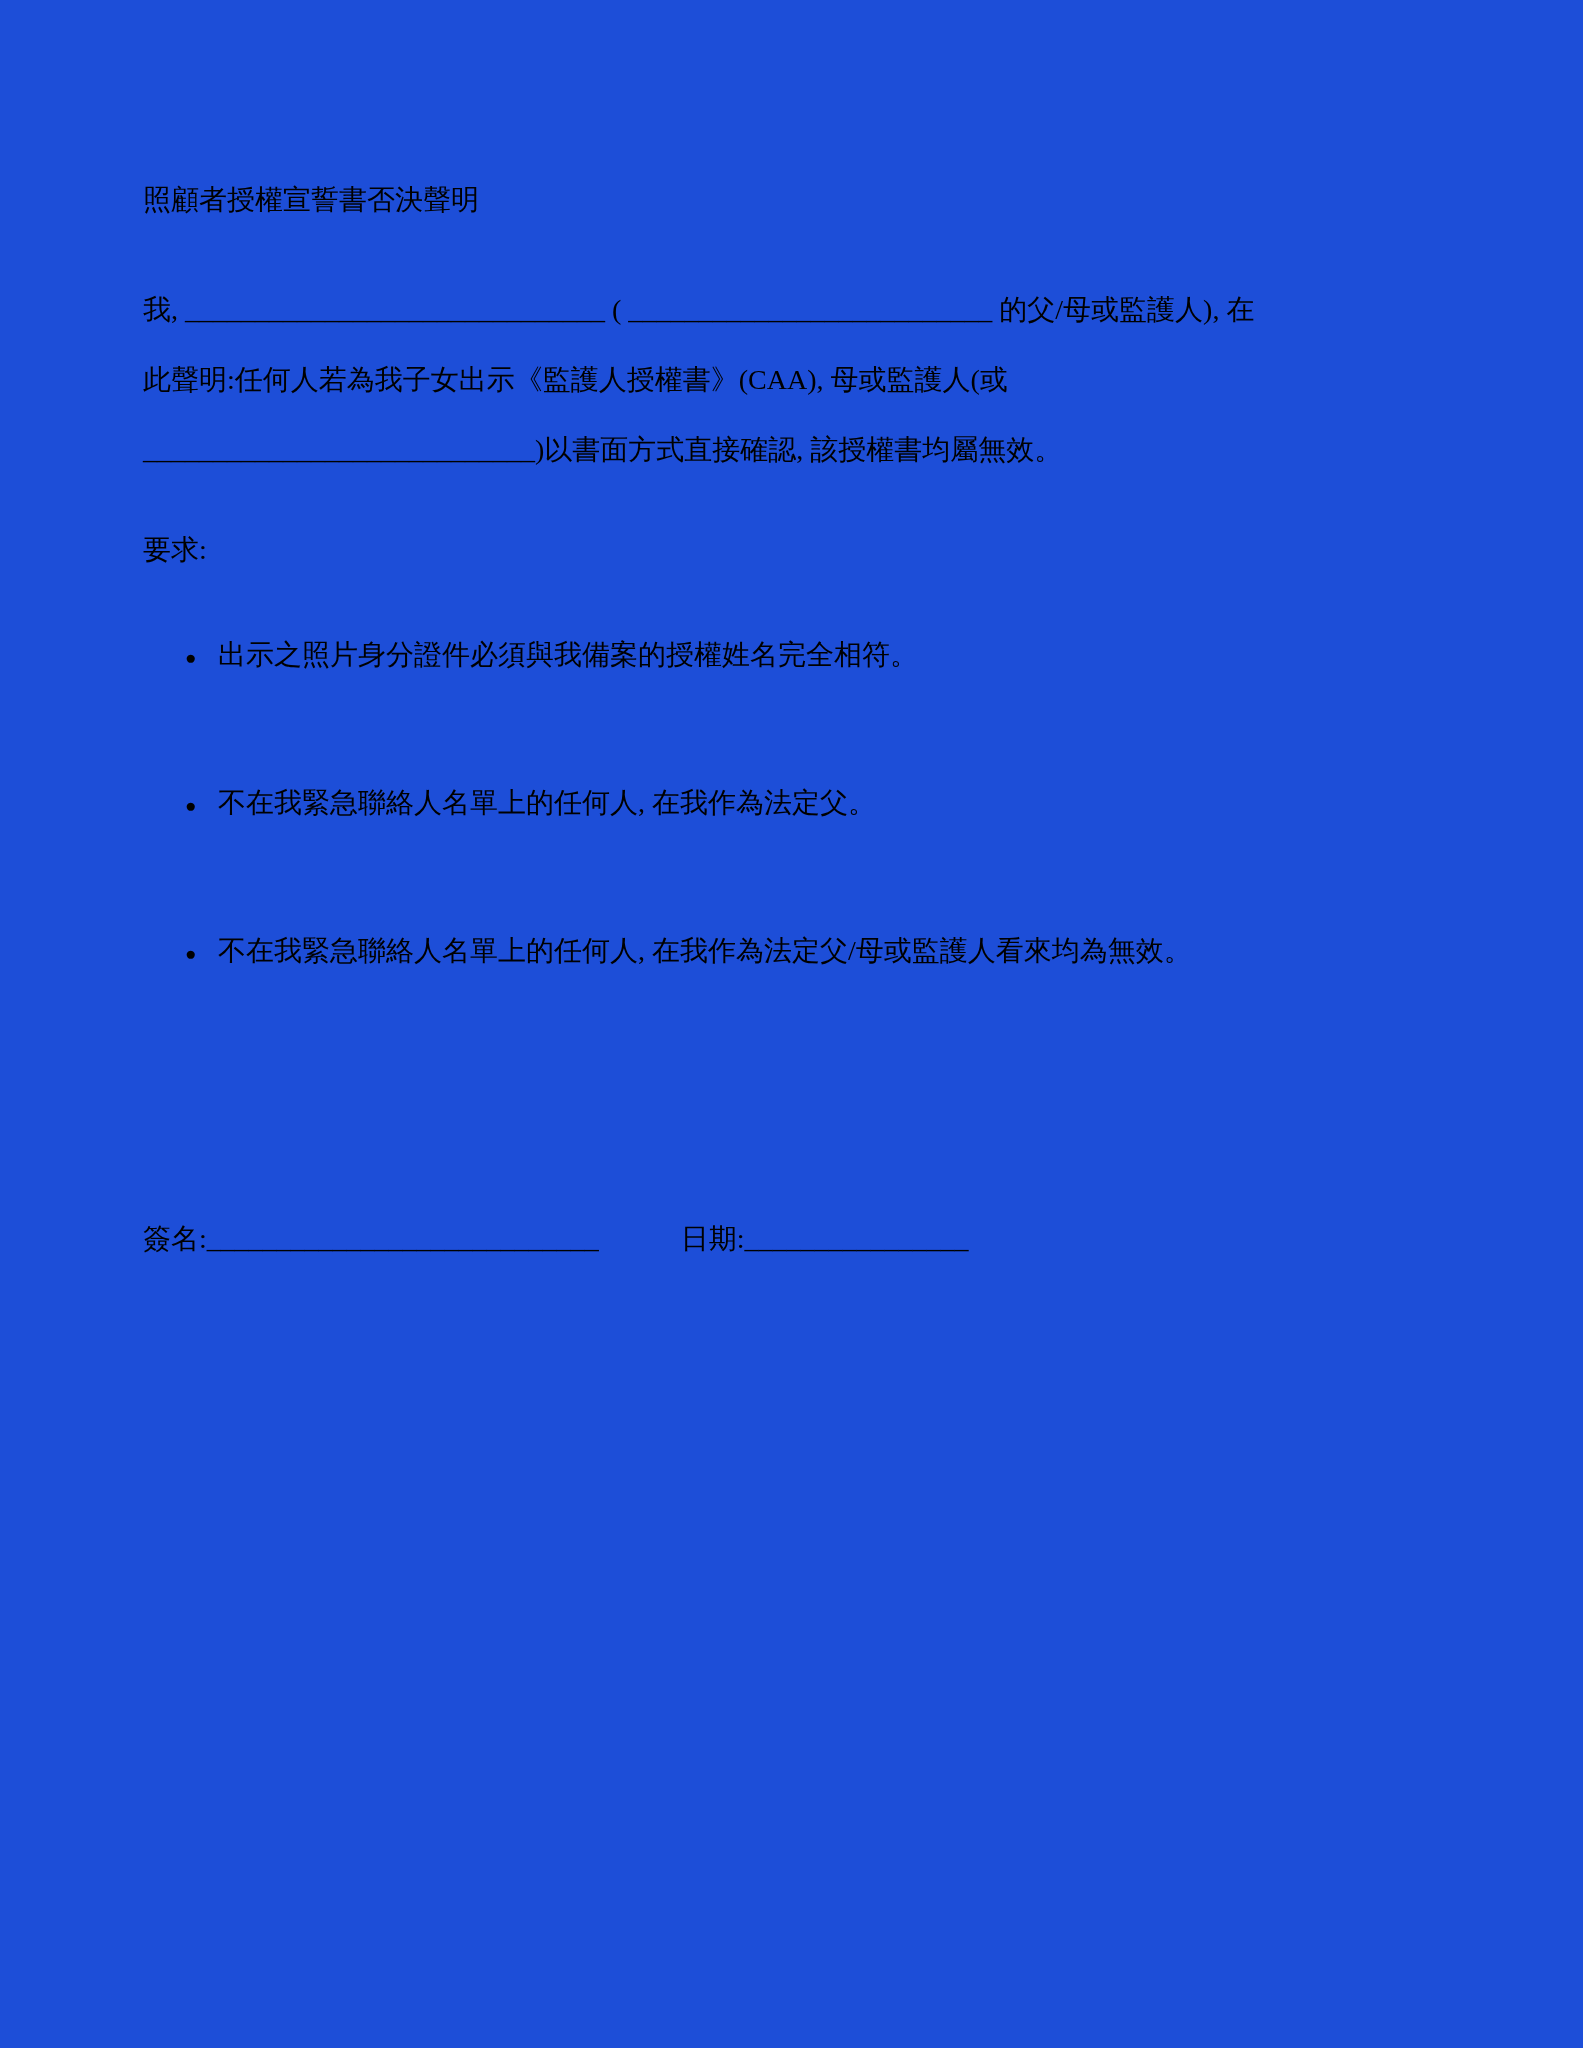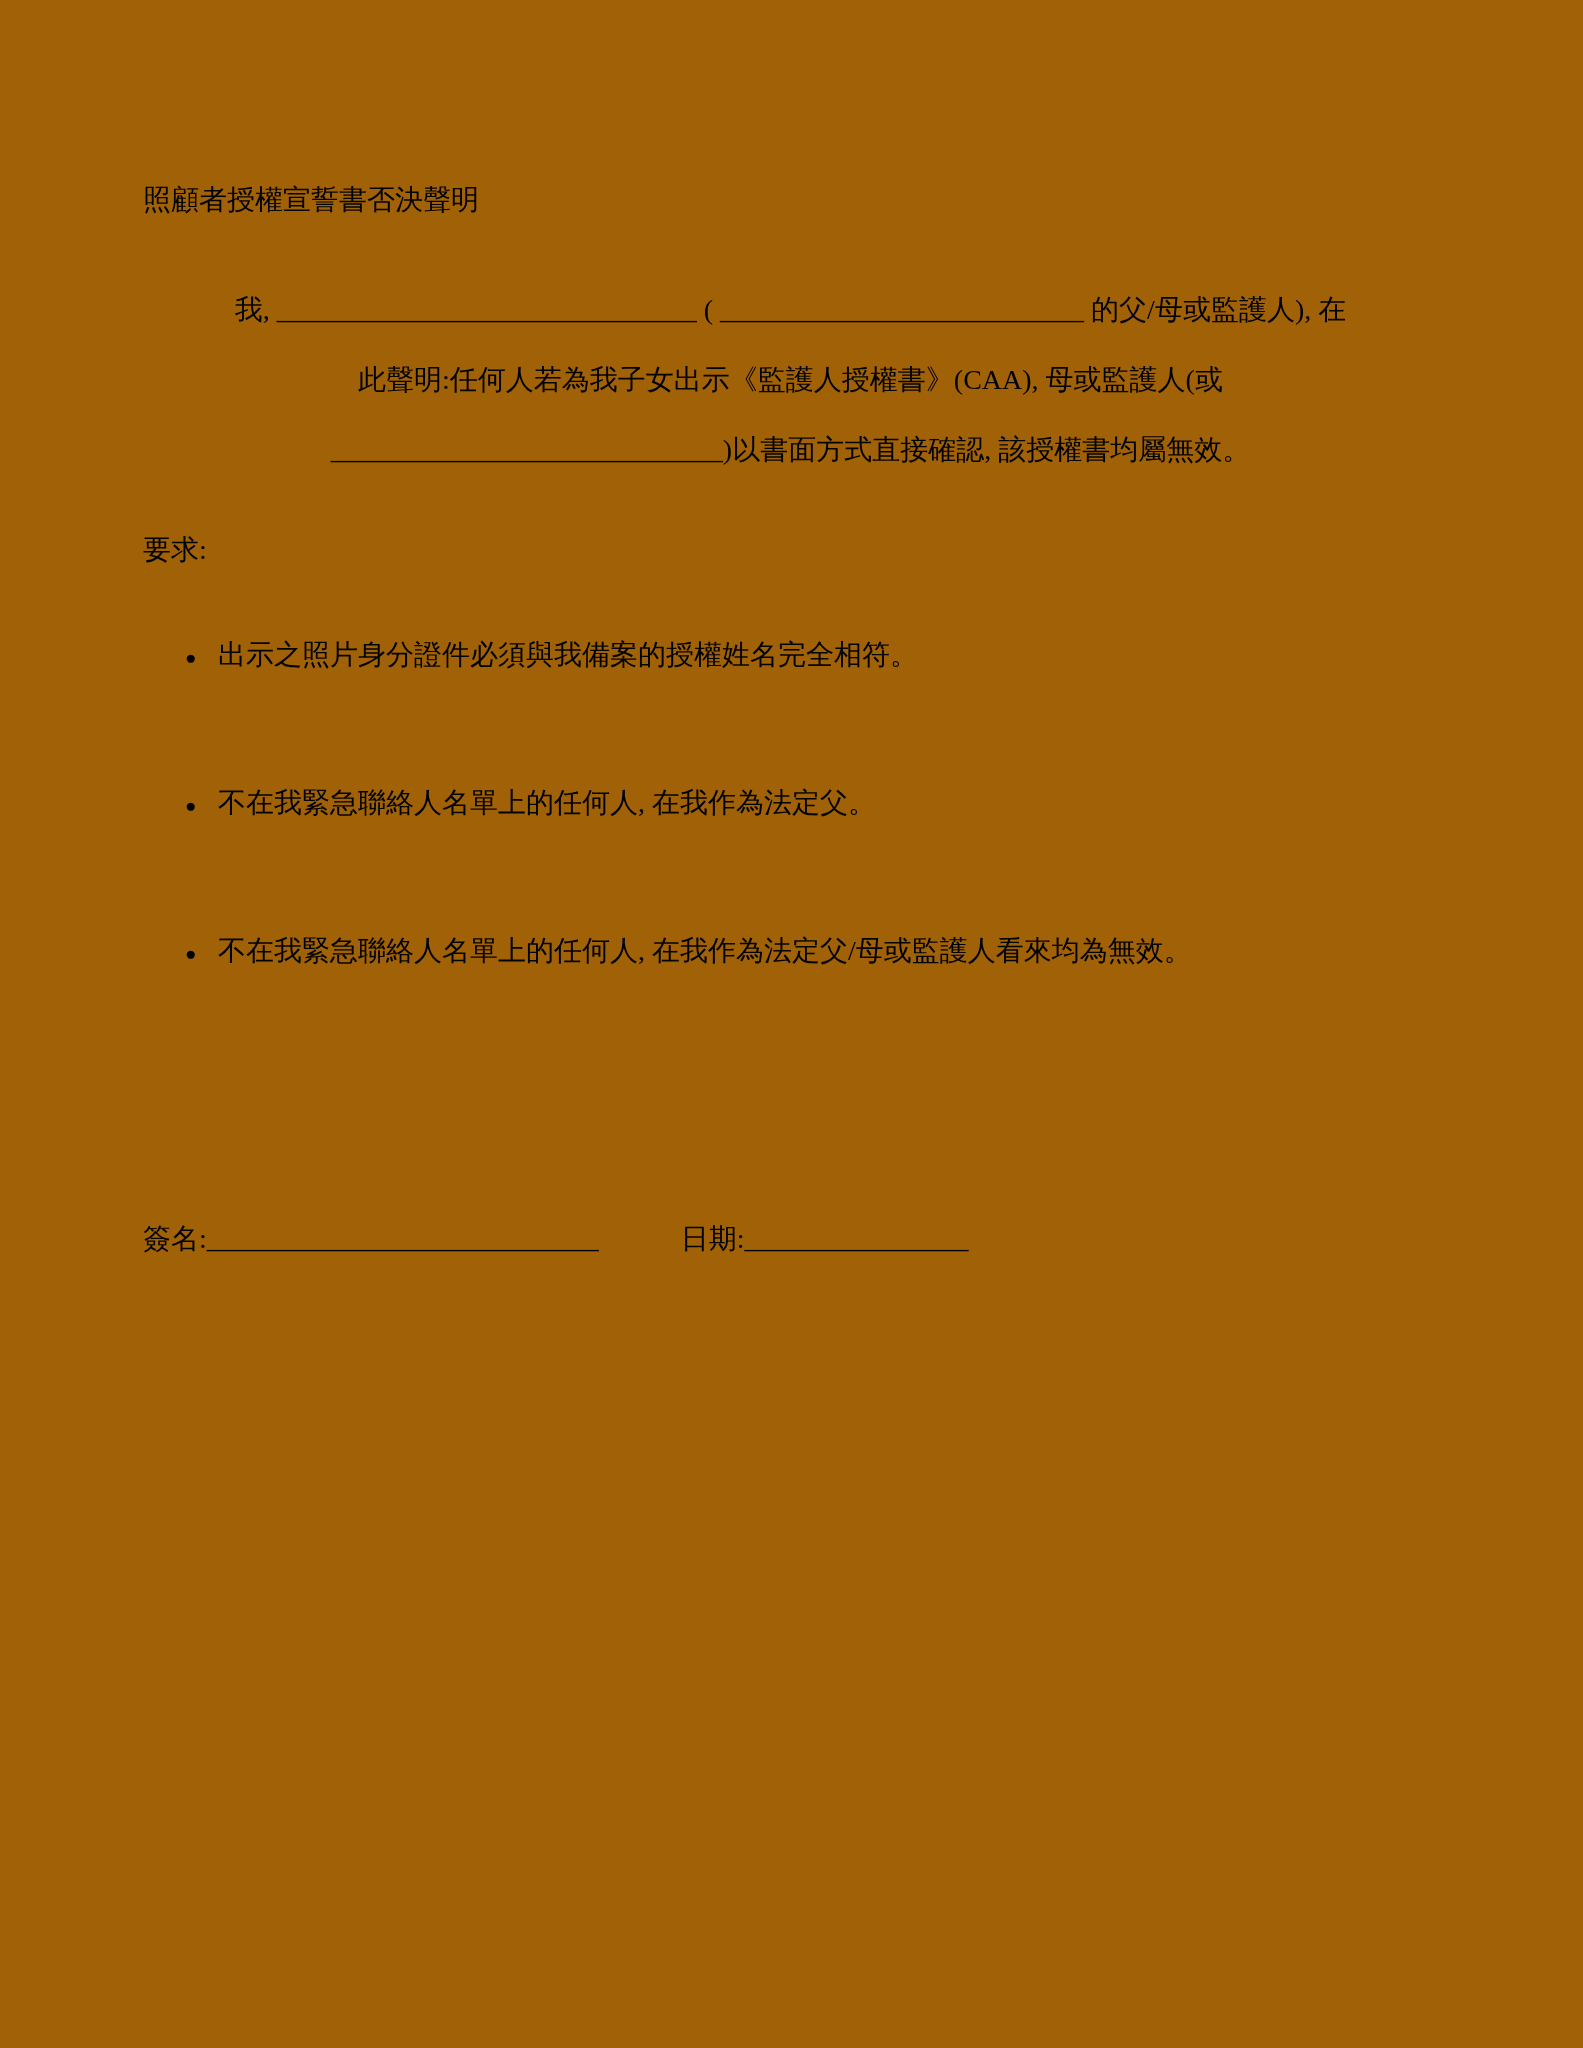--- a/index.html
+++ b/index.html
@@ -4,38 +4,37 @@
 <style>
   html, body {
     margin: 0;
     padding: 0;
     background: #ffffff;
   }
   .page {
     position: relative;
     width: 1583px;
     height: 2048px;
-    background: #a16207;
+    background: #1d4ed8;
     font-family: "Liberation Serif", "DejaVu Serif", serif;
     color: #000000;
     box-sizing: border-box;
     padding: 0 145px 0 143px;
     overflow: hidden;
   }
   .line {
     font-size: 28px;
     line-height: 70px;
     white-space: nowrap;
   }
   .doc-title {
     margin-top: 165px;
   }
   .paragraph {
     margin-top: 40px;
-    text-align: center;
   }
   .requirements-label {
     margin-top: 30px;
   }
   .bullet-list {
     margin-top: 35px;
   }
   .bullet-row {
     display: flex;
     align-items: baseline;

